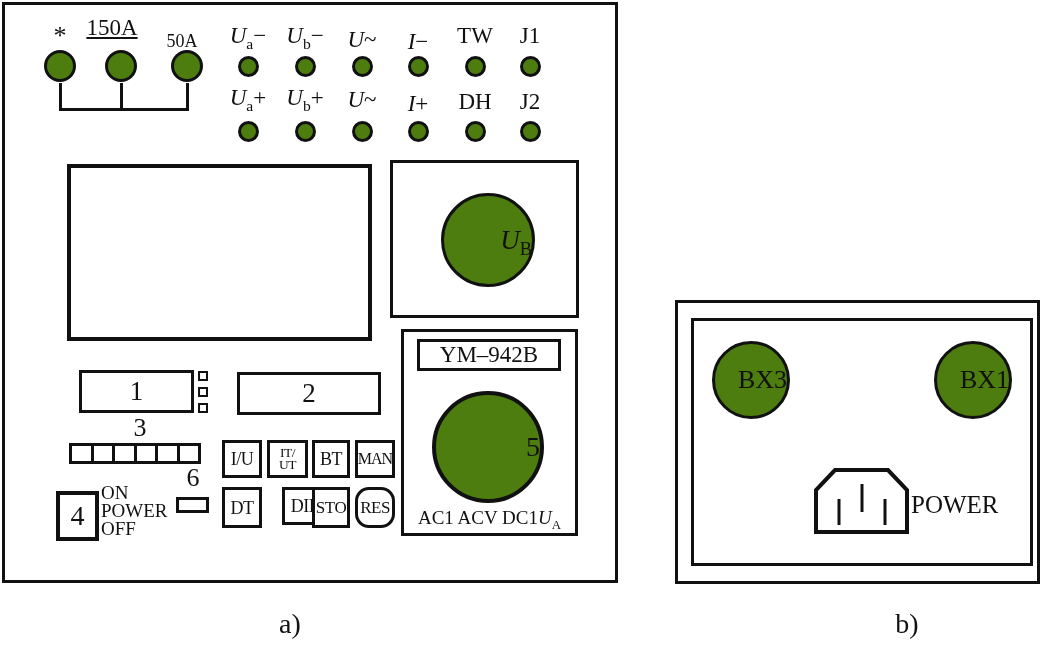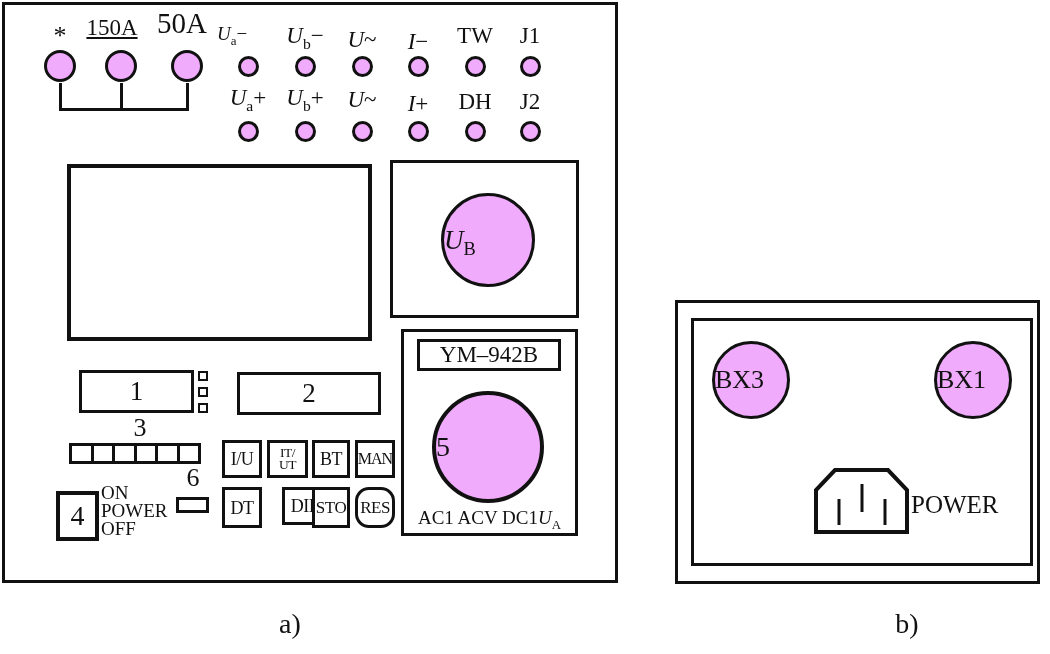--- a/index.html
+++ b/index.html
@@ -1,21 +1,21 @@
 <!DOCTYPE html>
 <html><head>
 <meta charset="utf-8">
 <style>
   html,body{margin:0;padding:0;background:#fff;}
   .stage{position:relative;width:1050px;height:654px;background:#fff;
          font-family:"Liberation Serif","DejaVu Serif",serif;color:#111;overflow:hidden;}
   .abs{position:absolute;box-sizing:border-box;}
   .box{position:absolute;box-sizing:border-box;border:3px solid #111;background:#fff;}
-  .circle{position:absolute;box-sizing:border-box;border:3px solid #111;border-radius:50%;background:#f0abfc;
-          display:flex;align-items:center;justify-content:flex-start;}
+  .circle{position:absolute;box-sizing:border-box;border:3px solid #111;border-radius:50%;background:#4d7c0f;
+          display:flex;align-items:center;justify-content:flex-end;}
   .lbl{position:absolute;box-sizing:border-box;text-align:center;white-space:nowrap;line-height:1.05;}
   .var{font-style:italic;}
   sub.sb{font-size:0.68em;line-height:0;}
   .hline{position:absolute;background:#111;}
   .vline{position:absolute;background:#111;}
   .num{display:flex;align-items:center;justify-content:center;font-size:27px;}
   .key{position:absolute;box-sizing:border-box;border:3px solid #111;background:#fff;
        display:flex;flex-direction:column;align-items:center;justify-content:center;
        font-size:18px;letter-spacing:-0.5px;text-align:center;line-height:1;}
   .key .small{font-size:13.5px;line-height:12px;letter-spacing:-0.5px;}
@@ -27,32 +27,32 @@
 </style>
 </head>
 <body>
 
 <div class="stage">
 
   <div class="box" style="left:2px;top:2px;width:616px;height:581px;"></div>
 
   <div class="lbl" style="left:30px;top:22px;width:60px;font-size:26px;"><span>*</span></div>
   <div class="lbl" style="left:72px;top:16px;width:80px;font-size:23px;text-decoration:underline;"><span>150A</span></div>
-  <div class="lbl" style="left:142px;top:8px;width:80px;font-size:29px;"><span>50A</span></div>
+  <div class="lbl" style="left:142px;top:32px;width:80px;font-size:18px;"><span>50A</span></div>
 
   <div class="circle" style="left:44px;top:50px;width:32px;height:32px;border-width:3.5px;"></div>
   <div class="circle" style="left:105px;top:50px;width:32px;height:32px;border-width:3.5px;"></div>
   <div class="circle" style="left:171px;top:50px;width:32px;height:32px;border-width:3.5px;"></div>
 
   <div class="vline" style="left:59px;top:83px;width:2.5px;height:26px;"></div>
   <div class="vline" style="left:120px;top:83px;width:2.5px;height:26px;"></div>
   <div class="vline" style="left:186px;top:83px;width:2.5px;height:26px;"></div>
   <div class="hline" style="left:59px;top:108px;width:130px;height:2.5px;"></div>
 
-  <div class="lbl" style="left:192px;top:24px;width:80px;font-size:19px;">
+  <div class="lbl" style="left:208px;top:24px;width:80px;font-size:23px;">
     <span class="var">U</span><sub class="sb">a</sub><span>−</span>
   </div>
   <div class="lbl" style="left:265px;top:24px;width:80px;font-size:23px;">
     <span class="var">U</span><sub class="sb">b</sub><span>−</span>
   </div>
   <div class="lbl" style="left:322px;top:28px;width:80px;font-size:23px;">
     <span class="var">U</span><span>~</span>
   </div>
   <div class="lbl" style="left:378px;top:30px;width:80px;font-size:23px;">
     <span class="var">I</span><span>−</span>

